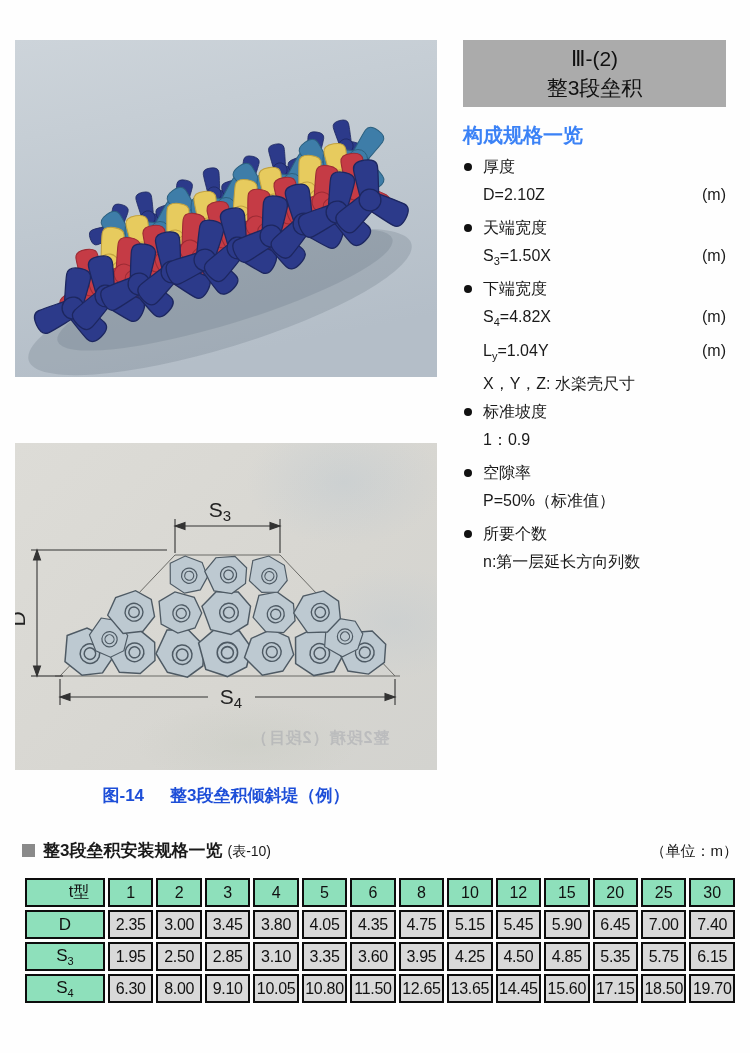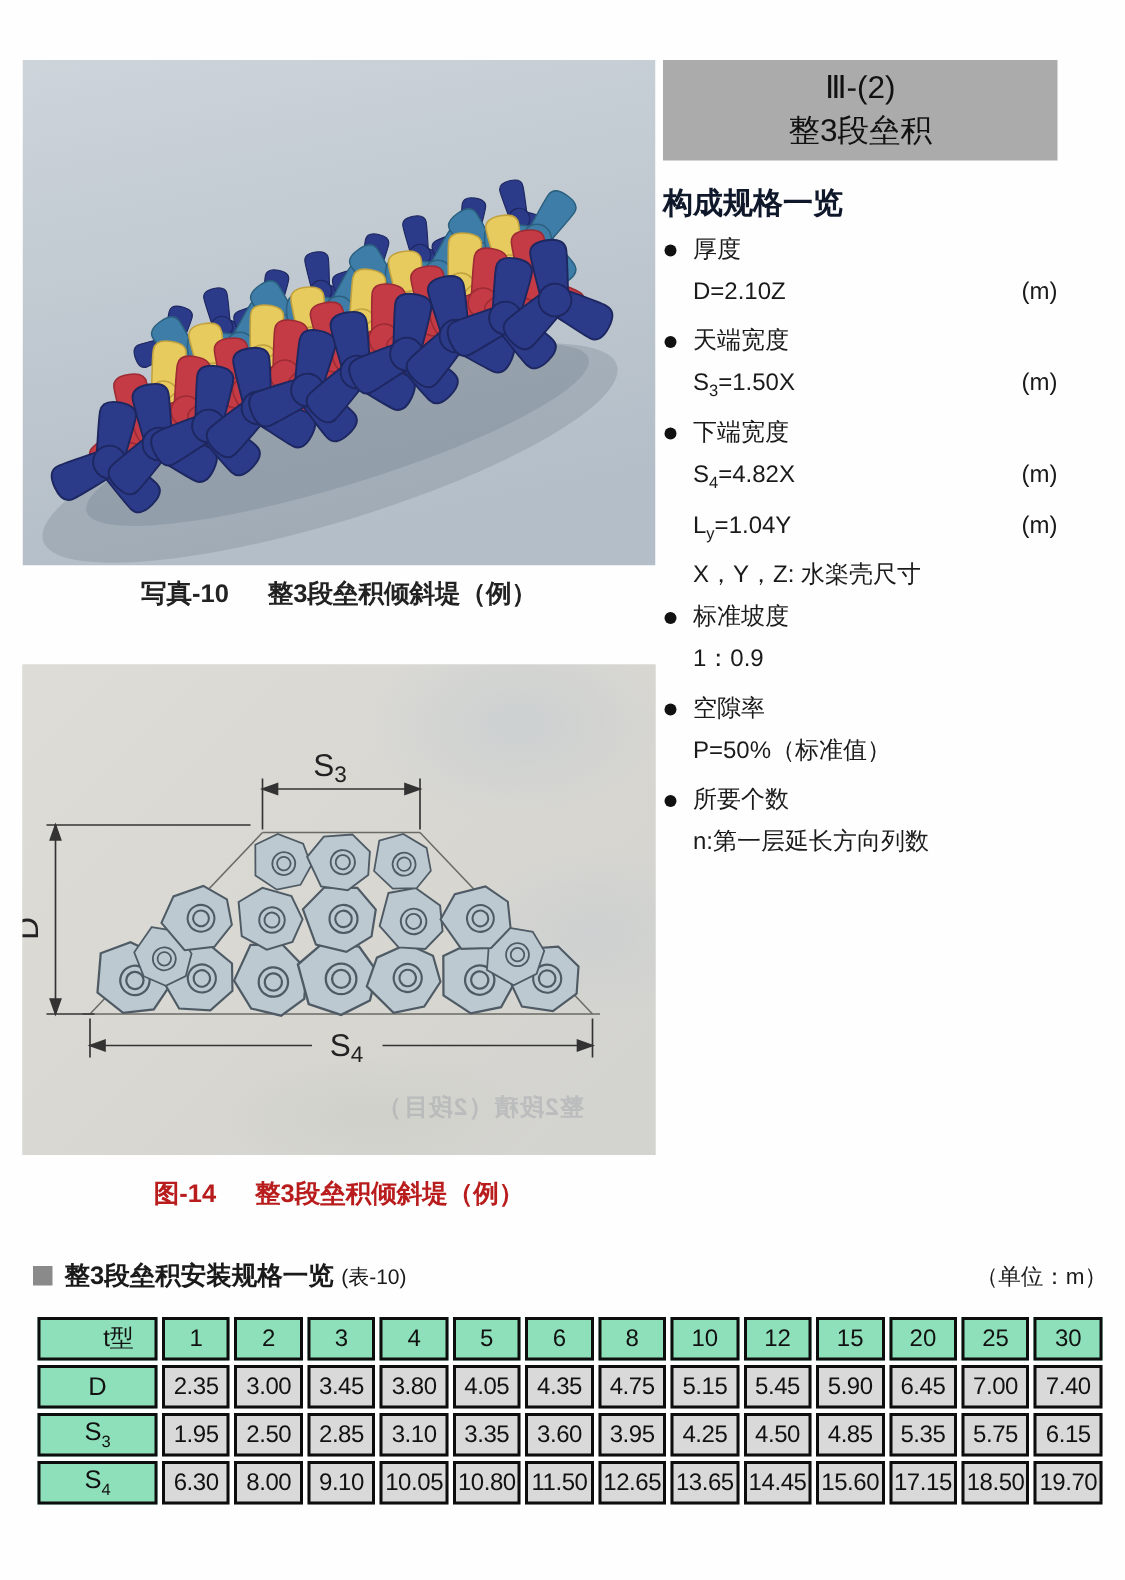--- a/index.html
+++ b/index.html
@@ -6,43 +6,43 @@
   .page{position:relative;width:750px;height:1053px;background:#fefefe;overflow:hidden;
         font-family:"Liberation Sans","DejaVu Sans",sans-serif;color:#1a1a1a;}
   .abs{position:absolute;}
 
   
   .photo-panel{left:15px;top:40px;width:422px;height:337px;}
   .photo-caption{left:15px;top:384px;width:422px;text-align:center;font-size:17px;font-weight:bold;color:#222;}
   .photo-caption .cap-label{margin-right:26px;}
 
   
-  .right-col{left:442px;top:40px;width:263px;}
+  .right-col{left:463px;top:40px;width:263px;}
   .head-box{height:67px;background:var(--boxgray,#ababab);display:flex;flex-direction:column;
             align-items:center;justify-content:center;line-height:1.35;font-size:21px;color:#111;}
-  .spec-heading{font-size:20px;font-weight:bold;margin:15px 0 4px 0;color:#0f172a;}
+  .spec-heading{font-size:20px;font-weight:bold;margin:15px 0 4px 0;color:#3b82f6;}
   .spec-intro{font-size:15.5px;line-height:28px;padding-left:17px;}
   .spec-list{margin-top:2px;}
   .spec-item{font-size:16px;line-height:28px;}
   .spec-label-line{position:relative;padding-left:20px;}
   .dot{position:absolute;left:1px;top:10px;width:8px;height:8px;border-radius:50%;background:#111;}
   .spec-formula-line{padding-left:20px;display:flex;justify-content:space-between;}
   .spec-formula-line sub{font-size:11px;}
   .spec-note{padding-left:20px;}
   .spec-note:empty{display:none;}
 
   
   .diagram-panel{left:15px;top:443px;width:422px;height:327px;background:#d9d8d3;
      background-image:radial-gradient(ellipse 140px 90px at 78% 12%, rgba(186,198,208,.40), rgba(186,198,208,0) 70%),
                       radial-gradient(ellipse 120px 80px at 90% 55%, rgba(186,198,208,.30), rgba(186,198,208,0) 70%),
                       radial-gradient(ellipse 160px 60px at 55% 92%, rgba(196,200,190,.35), rgba(196,200,190,0) 70%),
                       linear-gradient(135deg,#dddcd7 0%,#d7d6d1 60%,#d3d3cf 100%);}
   .ghost-text{left:215px;top:728px;width:210px;text-align:center;font-size:16px;font-weight:bold;
      color:rgba(148,150,160,.38);transform:scaleX(-1);letter-spacing:1px;}
-  .diagram-caption{left:15px;top:784px;width:422px;text-align:center;font-size:17px;font-weight:bold;color:#b91c1c;}
+  .diagram-caption{left:15px;top:784px;width:422px;text-align:center;font-size:17px;font-weight:bold;color:#1d4ed8;}
   .diagram-caption .cap-label{margin-right:26px;}
 
   
   .table-section{left:22px;top:839px;width:716px;}
   .table-title-row{display:flex;justify-content:space-between;align-items:baseline;height:32px;}
   .tbl-title-left{font-size:17px;font-weight:bold;}
   .sq{display:inline-block;width:13px;height:13px;background:#8a8a8a;margin-right:8px;transform:translateY(1px);}
   .tbl-ref{font-size:14px;font-weight:normal;margin-left:5px;}
   .unit-note{font-size:15px;}
   table.spec{border-collapse:separate;border-spacing:3px;width:716px;table-layout:fixed;margin-top:4px;}
@@ -139,23 +139,20 @@
           <use href="#ypod" transform="translate(157,232) rotate(-8) scale(1.15)"></use>
           <use href="#ypod" transform="translate(190,220) rotate(12) scale(1.15)"></use>
           <use href="#ypod" transform="translate(223,208) rotate(-10) scale(1.15)"></use>
           <use href="#ypod" transform="translate(256,196) rotate(8) scale(1.15)"></use>
           <use href="#ypod" transform="translate(289,184) rotate(-12) scale(1.15)"></use>
           <use href="#ypod" transform="translate(322,172) rotate(10) scale(1.15)"></use>
           <use href="#ypod" transform="translate(355,160) rotate(-8) scale(1.15)"></use>
         </g>
       </g>
     </svg>
-  </div>
-  <div class="abs photo-caption">
-    <span class="cap-label">写真-10</span><span>整3段垒积倾斜堤（例）</span>
   </div>
 
   <div class="abs right-col">
     <div class="head-box">
       <div>Ⅲ-(2)</div>
       <div>整3段垒积</div>
     </div>
     <div class="spec-heading">构成规格一览</div>
     <div class="spec-list">
 

